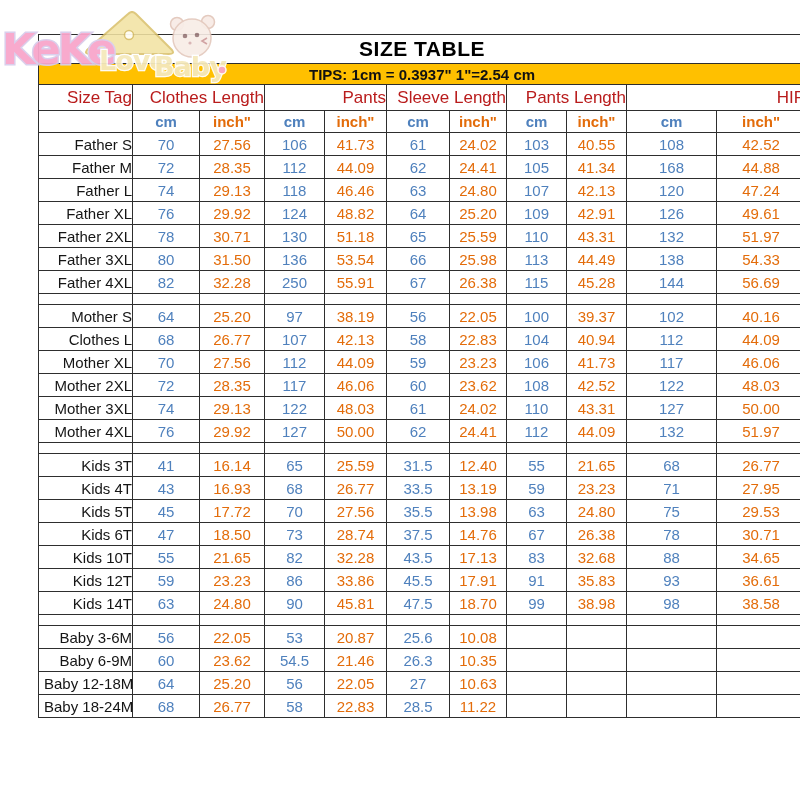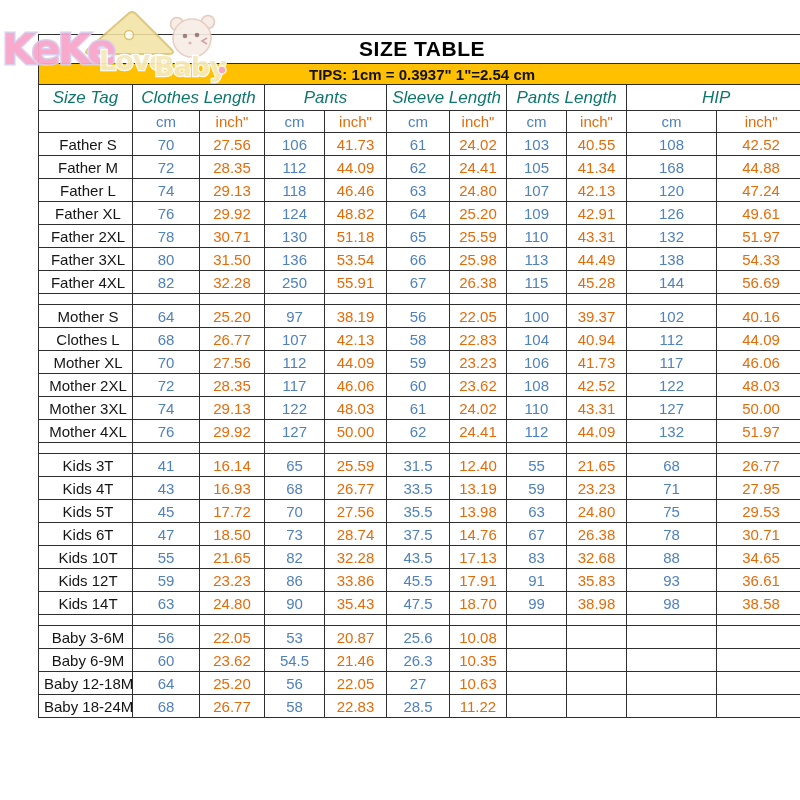--- a/index.html
+++ b/index.html
@@ -41,40 +41,39 @@
   .tips-row td {
     height: 21px;
     background: var(--tips-bg, #ffc000);
     text-align: center;
     font-size: 15px;
     font-weight: 600;
     color: #111111;
   }
   .head-row td {
     height: 26px;
-    text-align: center;
+    text-align: right;
     font-size: 17px;
-    color: #0f766e;
-    font-style: italic;
+    color: #b91c1c;
   }
   .unit-row td {
     height: 22px;
     text-align: center;
     font-size: 15px;
-    font-weight: normal;
+    font-weight: bold;
   }
   .unit-row td.cm-h   { color: var(--cm-color, #4f81bd); }
   .unit-row td.inch-h { color: var(--inch-color, #e36c0a); }
   tr.data-row td {
     height: 23px;
     font-size: 15px;
     text-align: center;
   }
   tr.data-row td.tag {
-    text-align: center;
+    text-align: right;
     padding-left: 5px;
     color: #151515;
   }
   tr.data-row td.cm   { color: var(--cm-color, #4f81bd); }
   tr.data-row td.inch { color: var(--inch-color, #e36c0a); }
   tr.spacer-row td { height: 11px; }
 
   
   .wm {
     position: absolute;
@@ -423,21 +422,21 @@
           <td class="cm">91</td>
           <td class="inch">35.83</td>
           <td class="cm">93</td>
           <td class="inch">36.61</td>
         </tr>
         <tr class="data-row">
           <td class="tag">Kids 14T</td>
           <td class="cm">63</td>
           <td class="inch">24.80</td>
           <td class="cm">90</td>
-          <td class="inch">35.43</td>
+          <td class="inch">45.81</td>
           <td class="cm">47.5</td>
           <td class="inch">18.70</td>
           <td class="cm">99</td>
           <td class="inch">38.98</td>
           <td class="cm">98</td>
           <td class="inch">38.58</td>
         </tr>
         <tr class="spacer-row">
           <td></td>
           <td></td>

